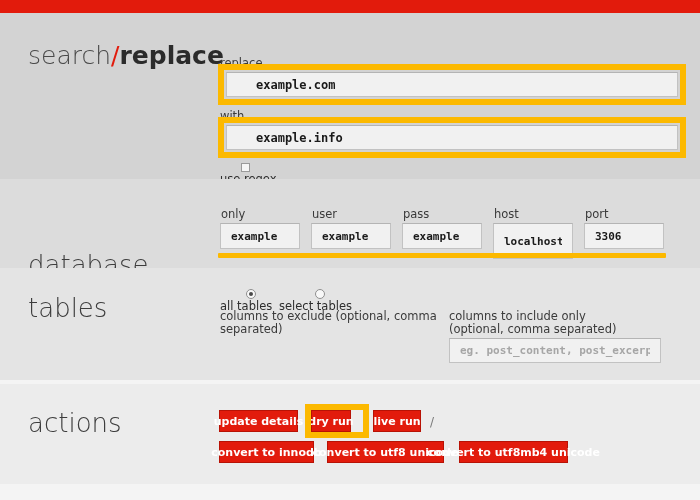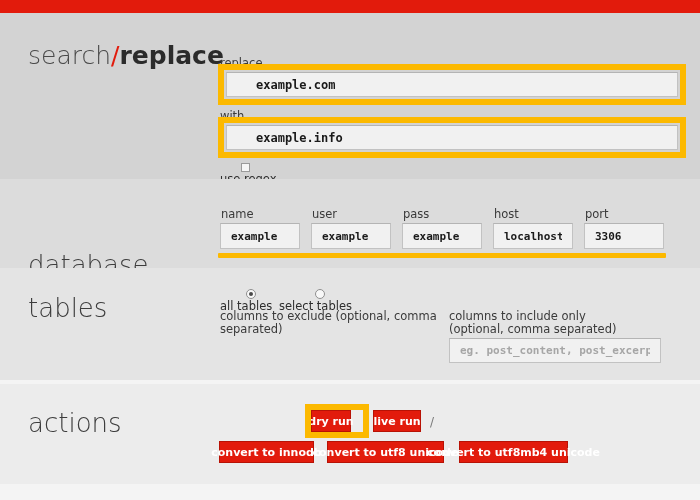--- a/index.html
+++ b/index.html
@@ -210,31 +210,31 @@
     <div class="chk-row" style="left:220px; top:150px;">
       <span class="chk-box"></span>
       <span>use regex</span>
     </div>
   </div>
 
   <div class="section sec-database">
 
     <div class="sec-title title-database thin">database</div>
 
-    <div class="flabel" style="left:221px; top:29px;">name</div>
+    <div class="flabel" style="left:221px; top:29px;">only</div>
     <input class="tinput small" style="left: 220px; top: 44px; width: 80px; height: 26px;" value="example">
 
     <div class="flabel" style="left:312px; top:29px;">user</div>
     <input class="tinput small" style="left: 311px; top: 44px; width: 80px; height: 26px;" value="example">
 
     <div class="flabel" style="left:403px; top:29px;">pass</div>
     <input class="tinput small" style="left: 402px; top: 44px; width: 80px; height: 26px;" value="example">
 
     <div class="flabel" style="left:494px; top:29px;">host</div>
-    <input class="tinput small" style="left: 493px; top: 44px; width: 80px; height: 26px;" value="localhost">
+    <input class="tinput small" style="left: 493px; top: 44px; width: 80px; height: 36px;" value="localhost">
 
     <div class="flabel" style="left:585px; top:29px;">port</div>
     <input class="tinput small" style="left: 584px; top: 44px; width: 80px; height: 26px;" value="3306">
 
     <div class="hl-bar" style="left:218px; top:74px; width:448px; height:5px;"></div>
   </div>
 
   <div class="section sec-tables">
 
     <div class="sec-title title-tables thin">tables</div>
@@ -252,20 +252,21 @@
     <div class="flabel wrap" style="left:220px; top:42px; width:220px;">columns to exclude (optional, comma separated)</div>
 
     <div class="flabel wrap" style="left:449px; top:42px; width:180px;">columns to include only (optional, comma separated)</div>
     <input class="tinput small ph" style="left: 449px; top: 70px; width: 212px; height: 25px;" placeholder="eg. post_content, post_excerpt">
   </div>
 
   <div class="section sec-actions">
 
     <div class="sec-title title-actions thin">actions</div>
 
+    <button class="btn" style="left:219px; top:26px; width:79px; height:22px;">update details</button>
 
     <button class="btn" style="left:311px; top:26px; width:40px; height:22px;">dry run</button>
 
     <div class="hl-box" style="left:305px; top:20px; width:64px; height:34px;"></div>
 
     <button class="btn" style="left:373px; top:26px; width:48px; height:22px;">live run</button>
 
     <div class="slash-sep" style="left:430px; top:31px;">/</div>
 
     <button class="btn" style="left:219px; top:57px; width:95px; height:22px;">convert to innodb</button>

